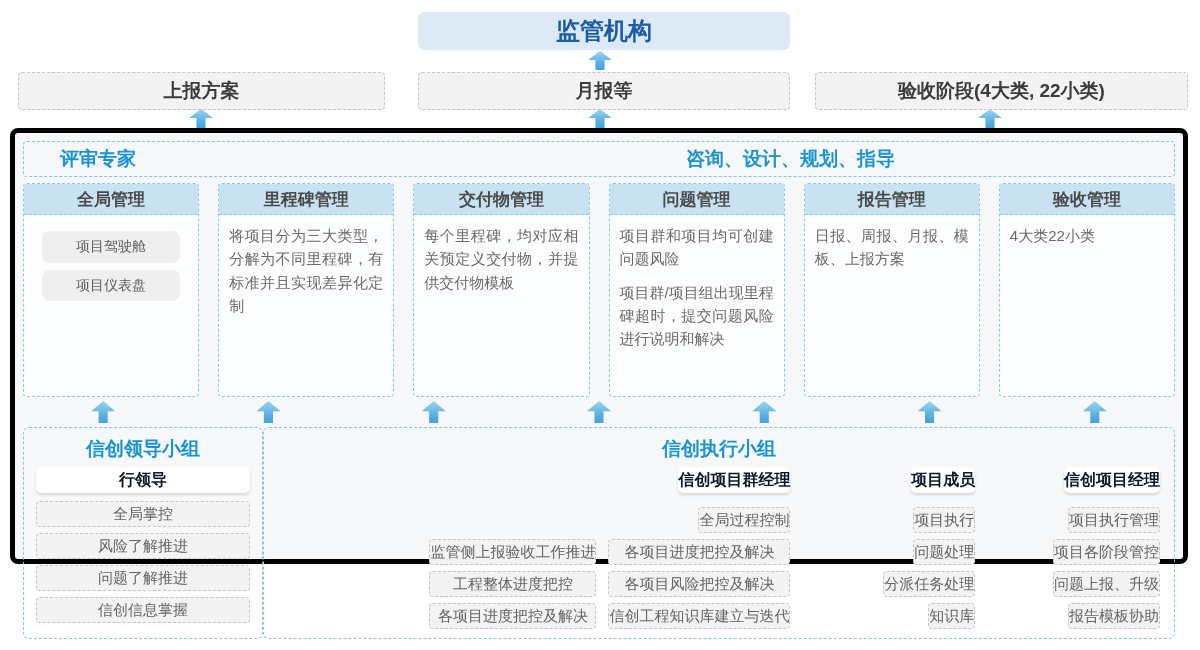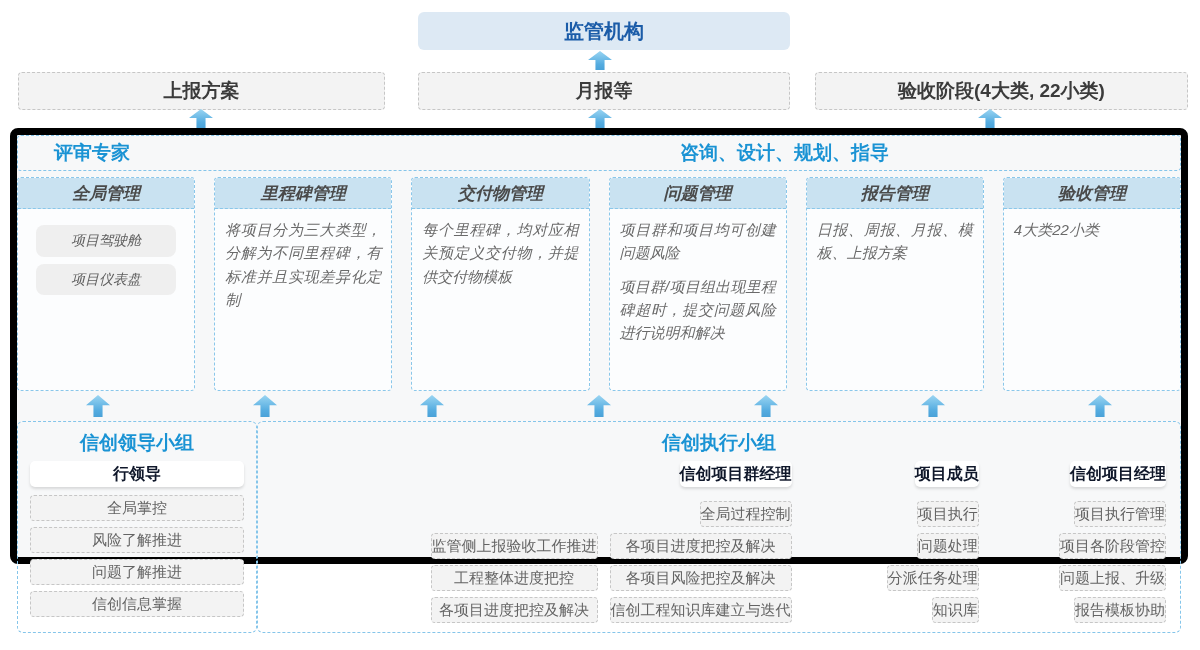--- a/index.html
+++ b/index.html
@@ -5,21 +5,21 @@
   * { margin:0; padding:0; box-sizing:border-box; }
   html,body { width:1200px; height:650px; background:#ffffff; overflow:hidden;
     font-family:"Liberation Sans","DejaVu Sans",sans-serif; }
   .abs { position:absolute; }
 
   
   .regulator {
     left:418px; top:12px; width:372px; height:38px;
     background:#dde9f4; border-radius:6px;
     display:flex; align-items:center; justify-content:center;
-    font-size:20px; font-weight:bold; color:#1b5ca8;
+    font-size:24px; font-weight:bold; color:#1b5ca8;
   }
   .report-box {
     top:72px; height:38px;
     background:#f3f3f3; border:1px dashed #c6c6c6; border-radius:4px;
     display:flex; align-items:center; justify-content:center;
     font-size:19px; font-weight:bold; color:#3b3b3b;
   }
   .rb1 { left:18px;  width:367px;font-family:Liberation Serif, serif; }
   .rb2 { left:418px; width:372px; }
   .rb3 { left:815px; width:373px; }
@@ -30,34 +30,35 @@
     clip-path:polygon(50% 0,100% 47%,69% 47%,69% 100%,31% 100%,31% 47%,0 47%);
   }
   .a-top  { left:588px; top:51px; }
   .a-r1   { left:189px; top:109px; }
   .a-r2   { left:588px; top:109px; }
   .a-r3   { left:978px; top:109px; }
 
   
   .main-container {
     left:10px; top:128px; width:1178px; height:436px;
-    background:#f7f8f9; border:7px solid #000000; border-radius:8px;
+    background:#f7f8f9; border:5px solid #000000; border-radius:8px;
+    padding:8px;
   }
   .expert-row {
     position:relative; height:36px; margin-bottom:6px;
     border:1px dashed #85c5ea; border-radius:4px;
   }
   .expert-row .hd {
     position:absolute; top:50%; transform:translateY(-50%);
     font-size:19px; font-weight:bold; color:#1a93d4; white-space:nowrap;
   }
   .hd-left  { left:36px; }
   .hd-right { left:662px; }
 
-  .columns { display:flex; gap:19px; height:214px;font-style:italic; }
+  .columns { display:flex; gap:19px; height:214px; }
   .col {
     flex:1; border:1px dashed #8ac7ea; border-radius:4px;
     background:#fcfdfe; display:flex; flex-direction:column; overflow:hidden;
   }
   .col-head {
     height:31px; flex:0 0 31px; background:#c9e2f1;
     border-bottom:1px dashed #8ac7ea;
     display:flex; align-items:center; justify-content:center;
     font-size:17px; font-weight:bold; color:#4a4a4a;
   }

